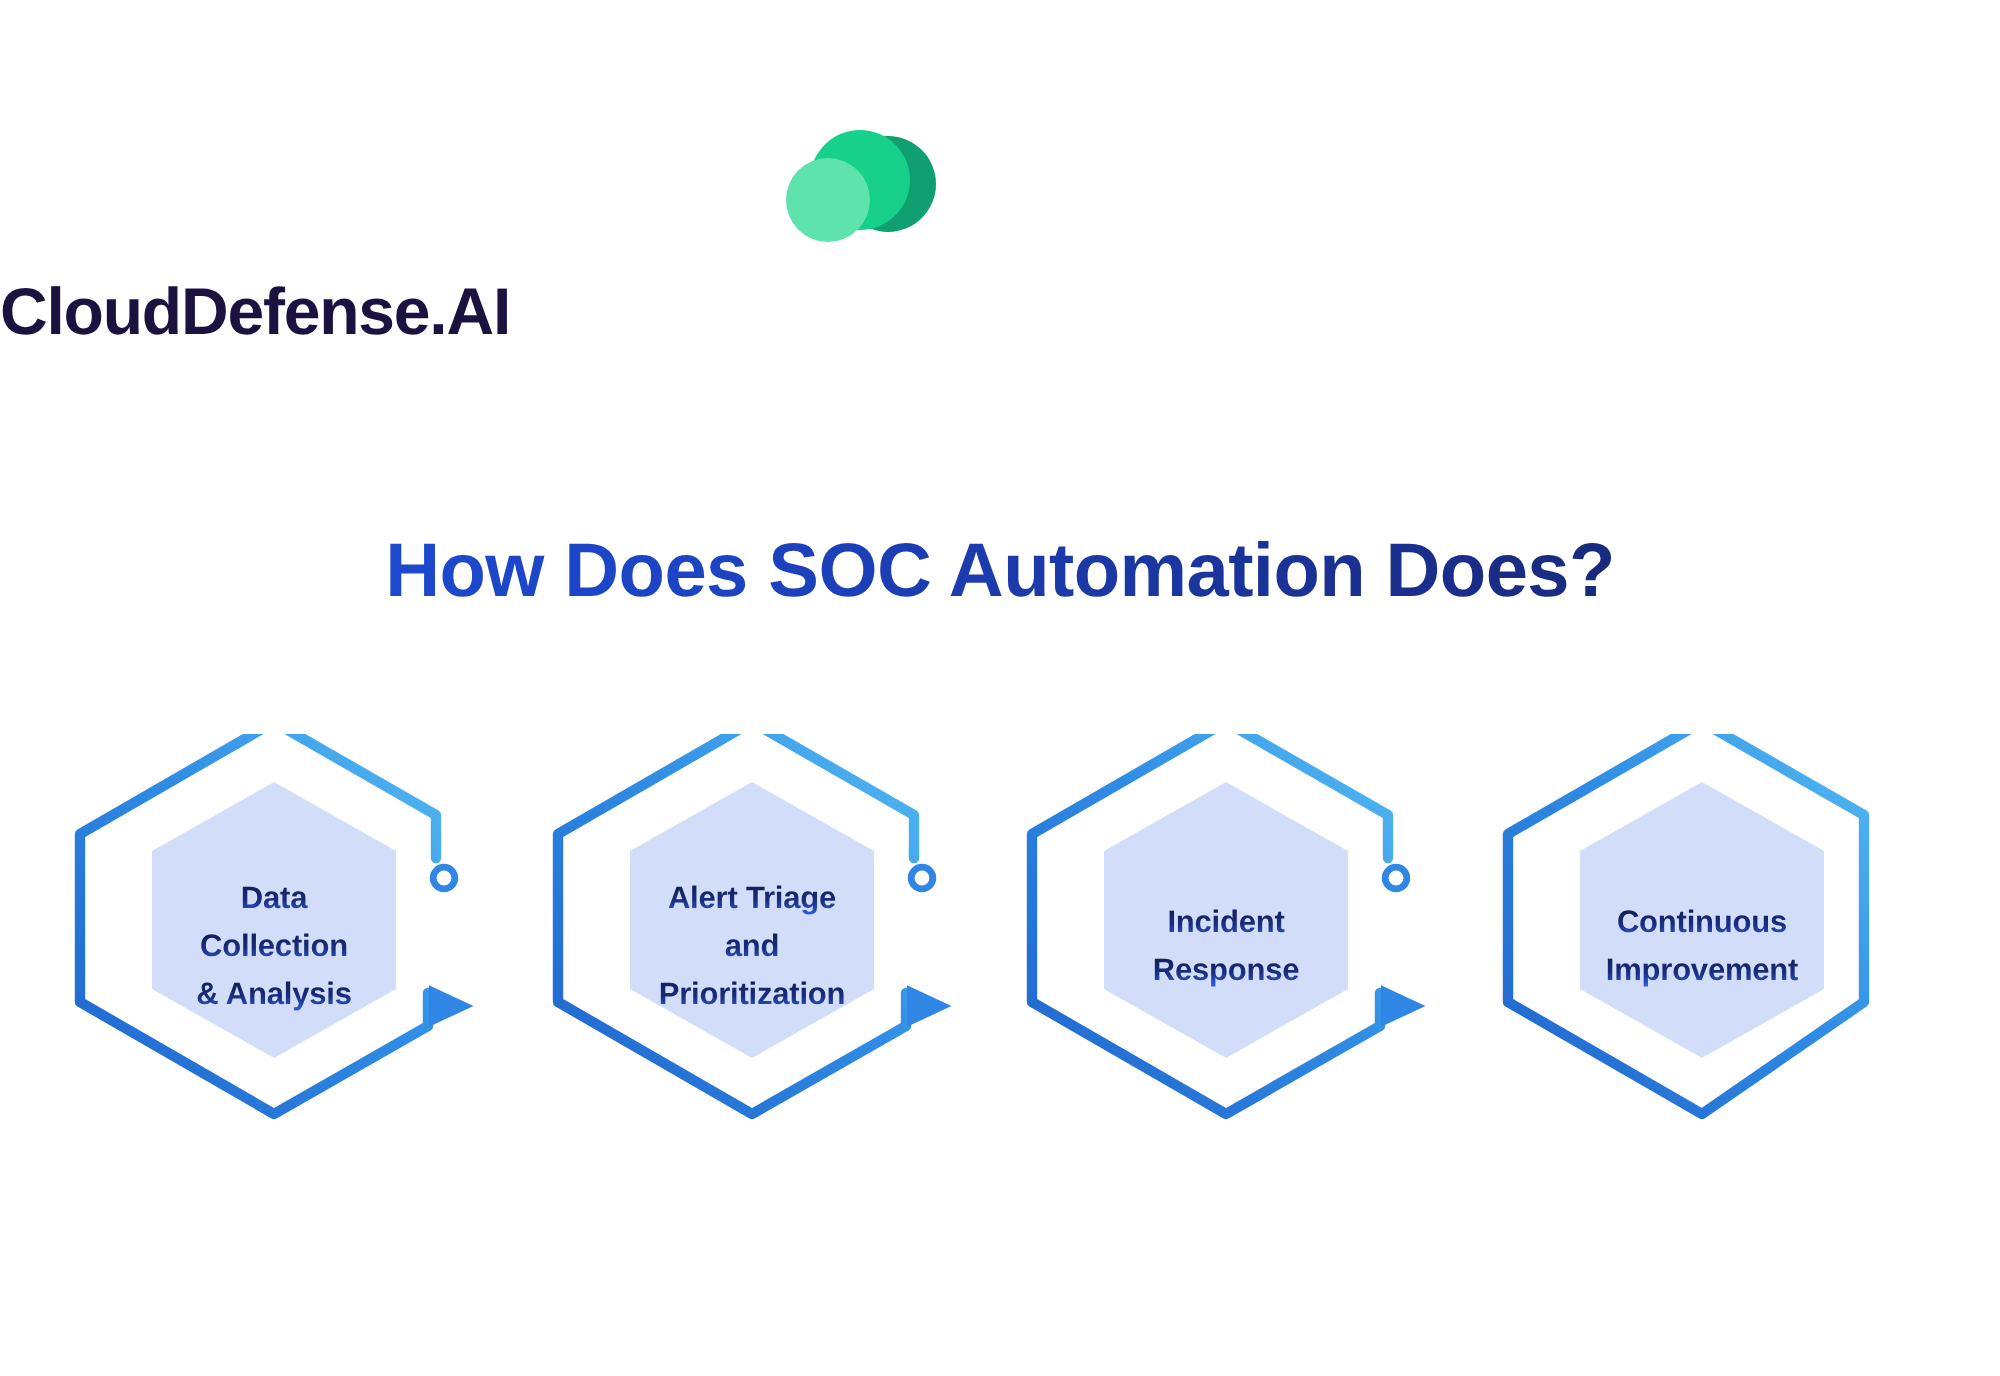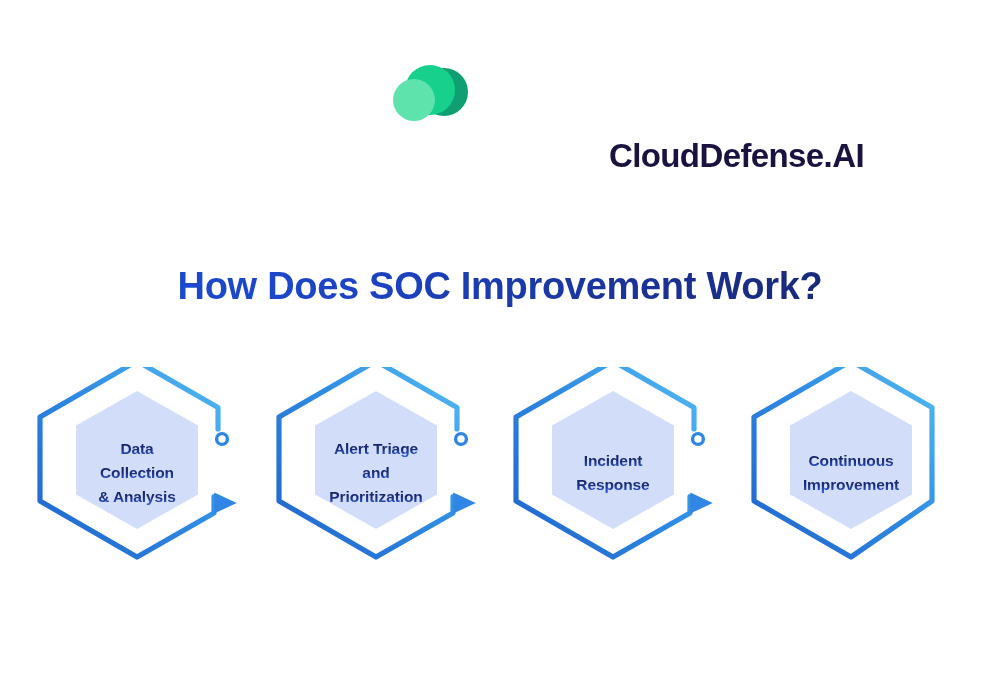--- a/index.html
+++ b/index.html
@@ -18,21 +18,21 @@
     height: 688px;
     background: #ffffff;
   }
 
   
   .brand {
     position: absolute;
     left: 0;
     top: 64px;
     width: 864px;
-    text-align: right;
+    text-align: left;
   }
 
   .logo-mark {
     display: block;
     margin: 0 auto;
     width: 92px;
     height: 62px;
   }
 
   .brand-name {
@@ -90,21 +90,21 @@
 
   <div class="brand">
     <svg class="logo-mark" viewBox="0 0 92 62">
       <circle cx="58" cy="28" r="24" fill="#0f9f70"></circle>
       <circle cx="44" cy="26" r="25" fill="#16d08c"></circle>
       <circle cx="28" cy="36" r="21" fill="#5fe3ad"></circle>
     </svg>
     <div class="brand-name">CloudDefense.AI</div>
   </div>
 
-  <h1 class="heading">How Does SOC Improvement Work?</h1>
+  <h1 class="heading">How Does SOC Automation Does?</h1>
 
   <div class="flow">
     <svg width="1000" height="225" viewBox="0 0 1000 225">
       <defs>
         <linearGradient id="hexStroke" x1="1" y1="0" x2="0" y2="1">
           <stop offset="0%" stop-color="#56bdf3"></stop>
           <stop offset="45%" stop-color="#2f8ce4"></stop>
           <stop offset="100%" stop-color="#1f62cc"></stop>
         </linearGradient>
         <linearGradient id="hexStroke2" x1="1" y1="0" x2="0" y2="1">

